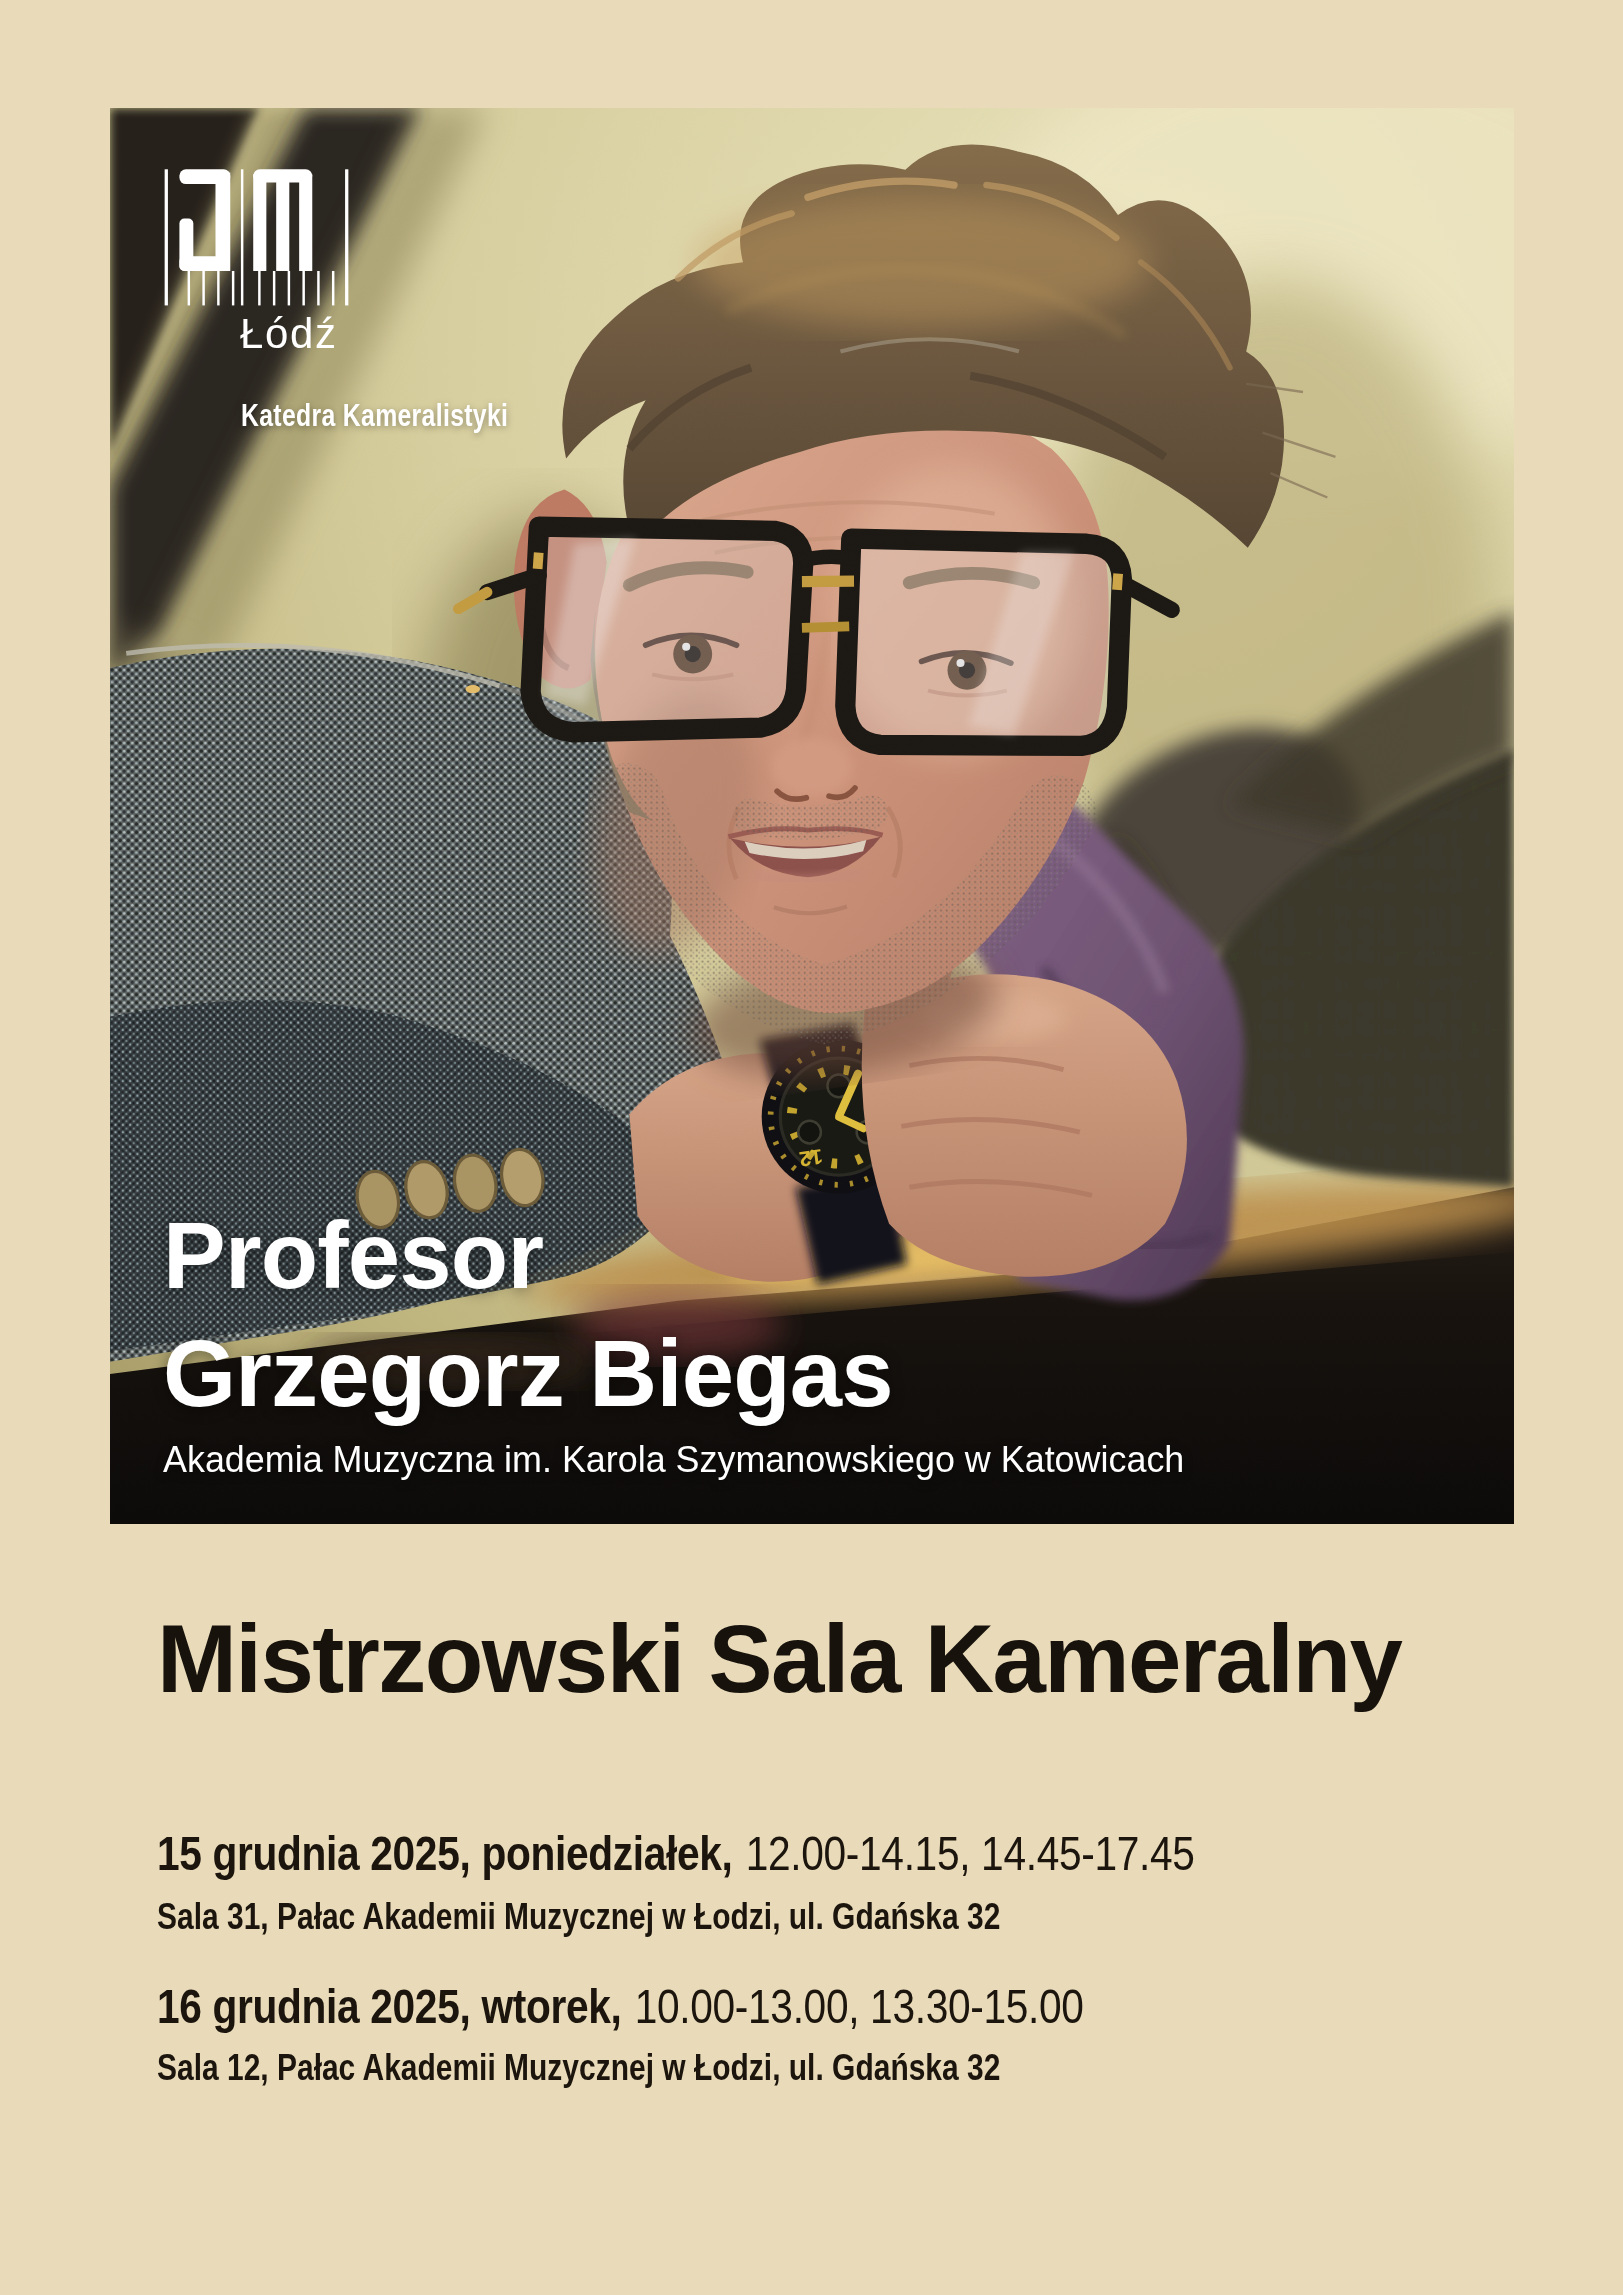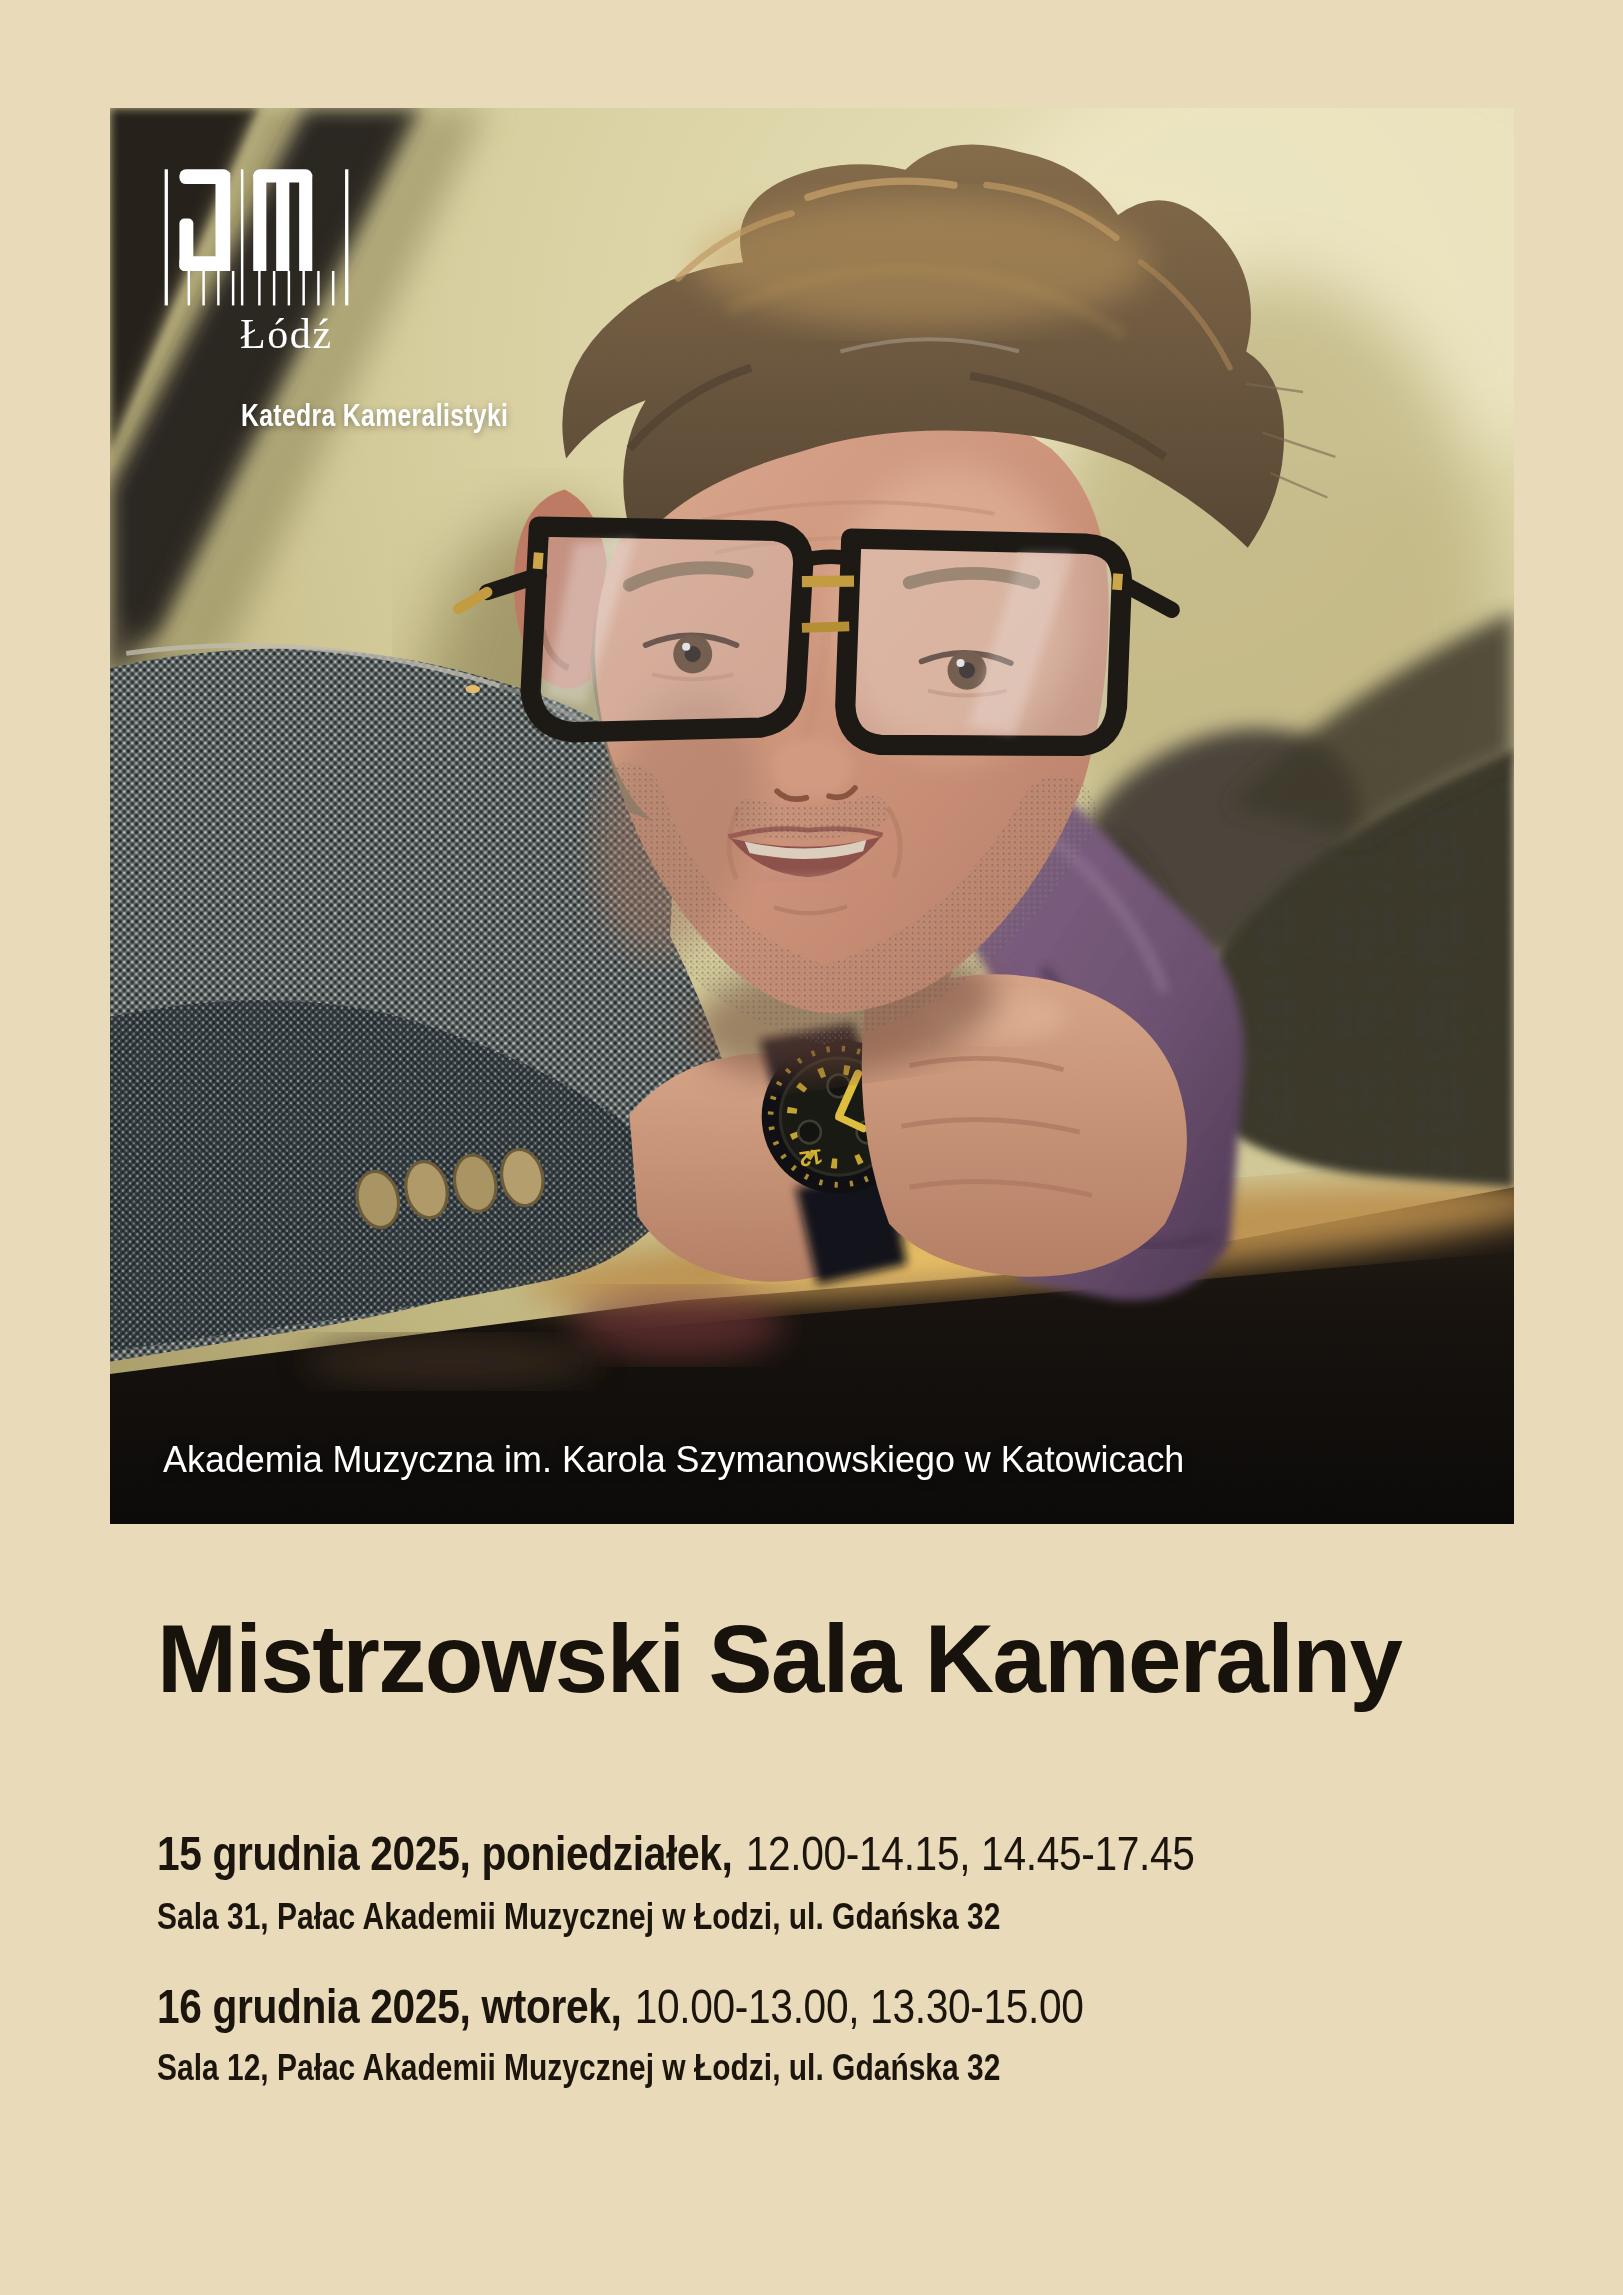--- a/index.html
+++ b/index.html
@@ -12,21 +12,21 @@
   .poster{position:absolute;inset:0;}
   .photo{
     position:absolute;left:110px;top:108px;width:1404px;height:1416px;
     overflow:hidden;
   }
   .photo svg.scene{position:absolute;left:0;top:0;width:100%;height:100%;}
   
   .logo-block{position:absolute;left:53px;top:61px;width:187px;}
   .logo-city{
     position:absolute;left:130px;top:205px;
-    color:#fff;font-size:42px;letter-spacing:1.6px;font-weight:400;line-height:1;font-family:Liberation Serif, serif;
+    color:#fff;font-size:42px;letter-spacing:1.6px;font-weight:400;line-height:1;
   }
   .dept{
     position:absolute;left:131px;top:292px;
     color:#fff;font-size:31px;font-weight:700;line-height:1;
     transform:scaleX(0.80);transform-origin:left top;letter-spacing:0.4px;
     text-shadow:0 1.6px 8px rgba(0,0,0,.35);
   }
   .hero-title{
     position:absolute;left:53px;top:1089px;
     color:#fff;font-weight:700;font-size:94px;line-height:118px;letter-spacing:-0.8px;
@@ -334,20 +334,24 @@
           <rect x="152" y="124" width="3" height="42"></rect>
           <rect x="170" y="124" width="3" height="42"></rect>
           <rect x="188" y="124" width="3" height="42"></rect>
           <rect x="206" y="124" width="3" height="42"></rect>
         </g>
       </svg>
     </div>
     <div class="logo-city">Łódź</div>
     <div class="dept">Katedra Kameralistyki</div>
 
+    <div class="hero-title">
+      <div>Profesor</div>
+      <div>Grzegorz Biegas</div>
+    </div>
     <div class="hero-affil">Akademia Muzyczna im. Karola Szymanowskiego w Katowicach</div>
   </div>
 
   <div class="course-title">Mistrzowski Sala Kameralny</div>
 
   <div class="session-line1 s1a">
     <span class="d">15 grudnia 2025, poniedziałek,</span><span class="t">12.00-14.15, 14.45-17.45</span>
   </div>
   <div class="session-line2 s1b">Sala 31, Pałac Akademii Muzycznej w Łodzi, ul. Gdańska 32</div>
 

